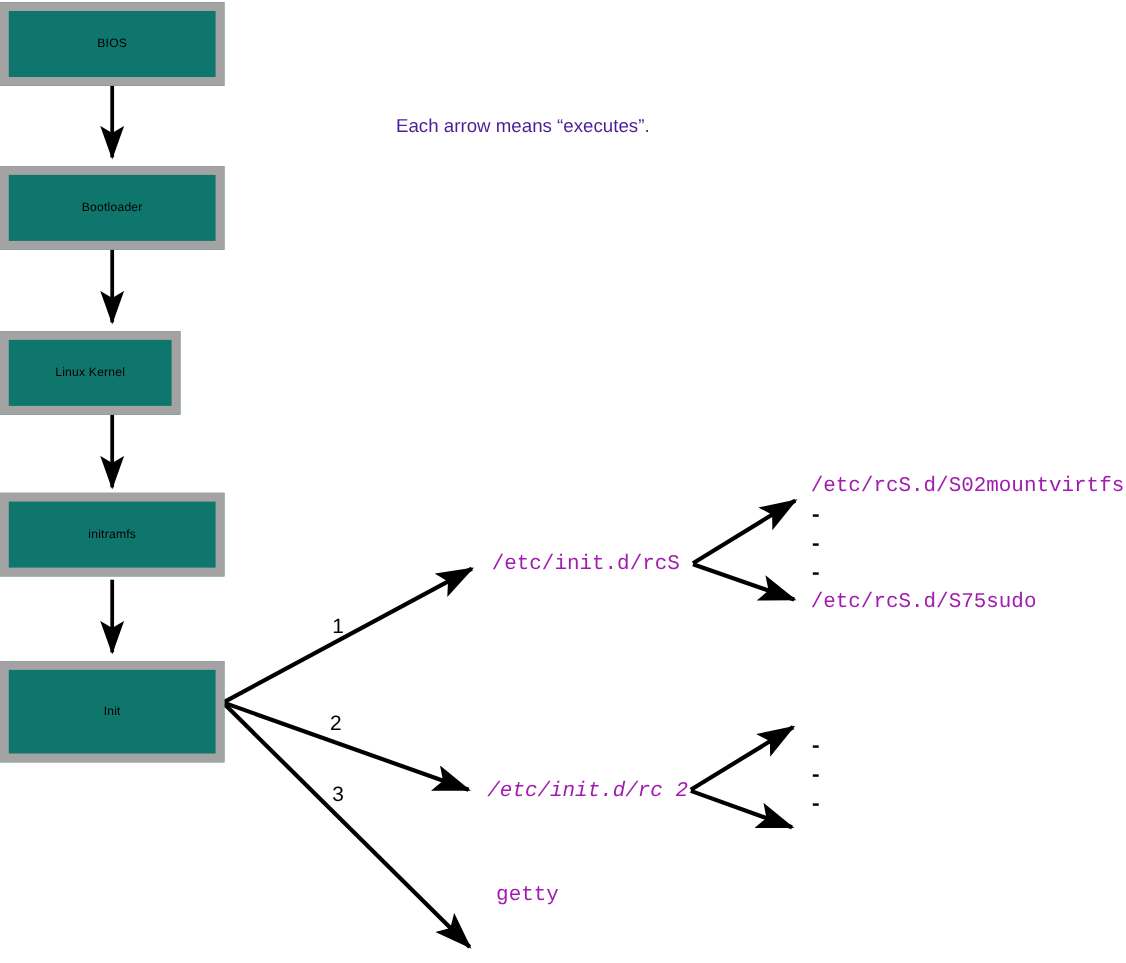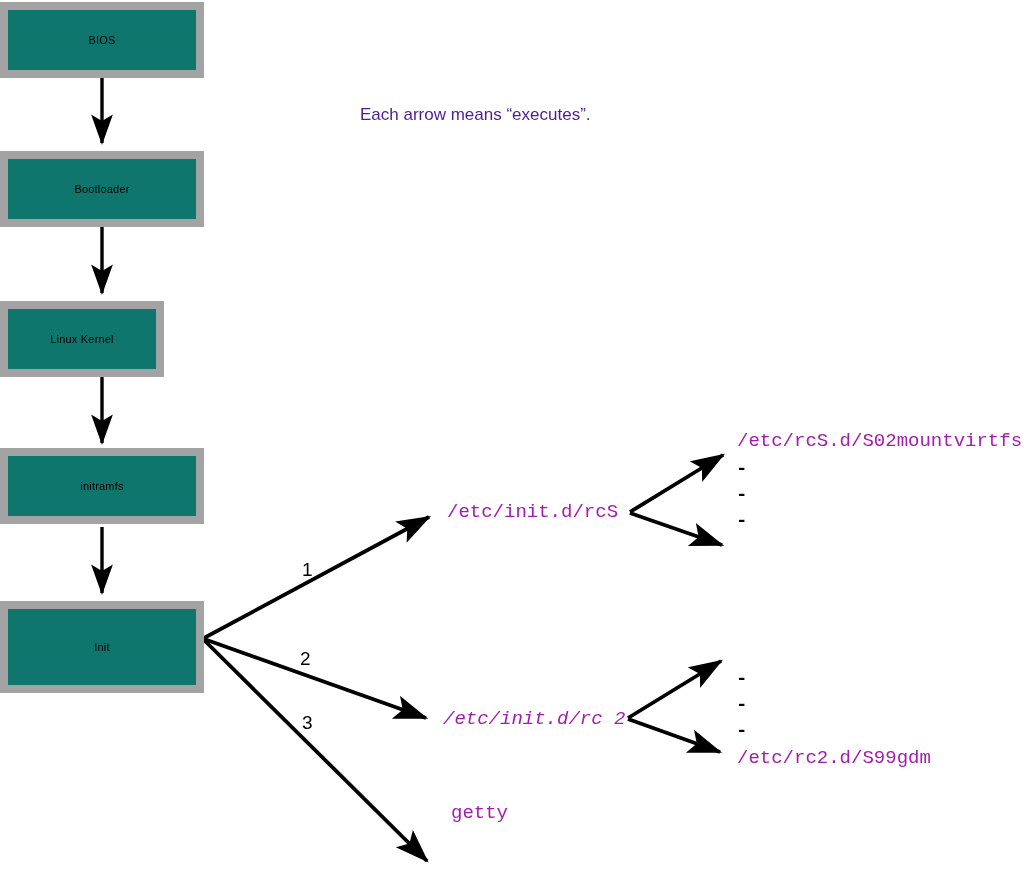--- a/index.html
+++ b/index.html
@@ -140,19 +140,19 @@
   <div class="num-label" style="left:302px; top:713px;">3</div>
 
   <div class="mono-label" style="left:447px; top:503px;">/etc/init.d/rcS</div>
   <div class="mono-label" style="left:443px; top:710px;font-style:italic;">/etc/init.d/rc 2</div>
   <div class="mono-label" style="left:451px; top:804px;">getty</div>
 
   <div class="mono-label" style="left:737px; top:432px;">/etc/rcS.d/S02mountvirtfs</div>
   <div class="ellipsis-dash" style="left:736px; top:460px;">-</div>
   <div class="ellipsis-dash" style="left:736px; top:486px;">-</div>
   <div class="ellipsis-dash" style="left:736px; top:512px;">-</div>
+  <div class="mono-label" style="left:737px; top:538px;">/etc/rcS.d/S75sudo</div>
 
   <div class="ellipsis-dash" style="left:736px; top:670px;">-</div>
   <div class="ellipsis-dash" style="left:736px; top:696px;">-</div>
   <div class="ellipsis-dash" style="left:736px; top:722px;">-</div>
-  <div class="mono-label" style="left:737px; top:749px;">/etc/rc2.d/S99gdm</div>
 
 </div>
 
 </body></html>

